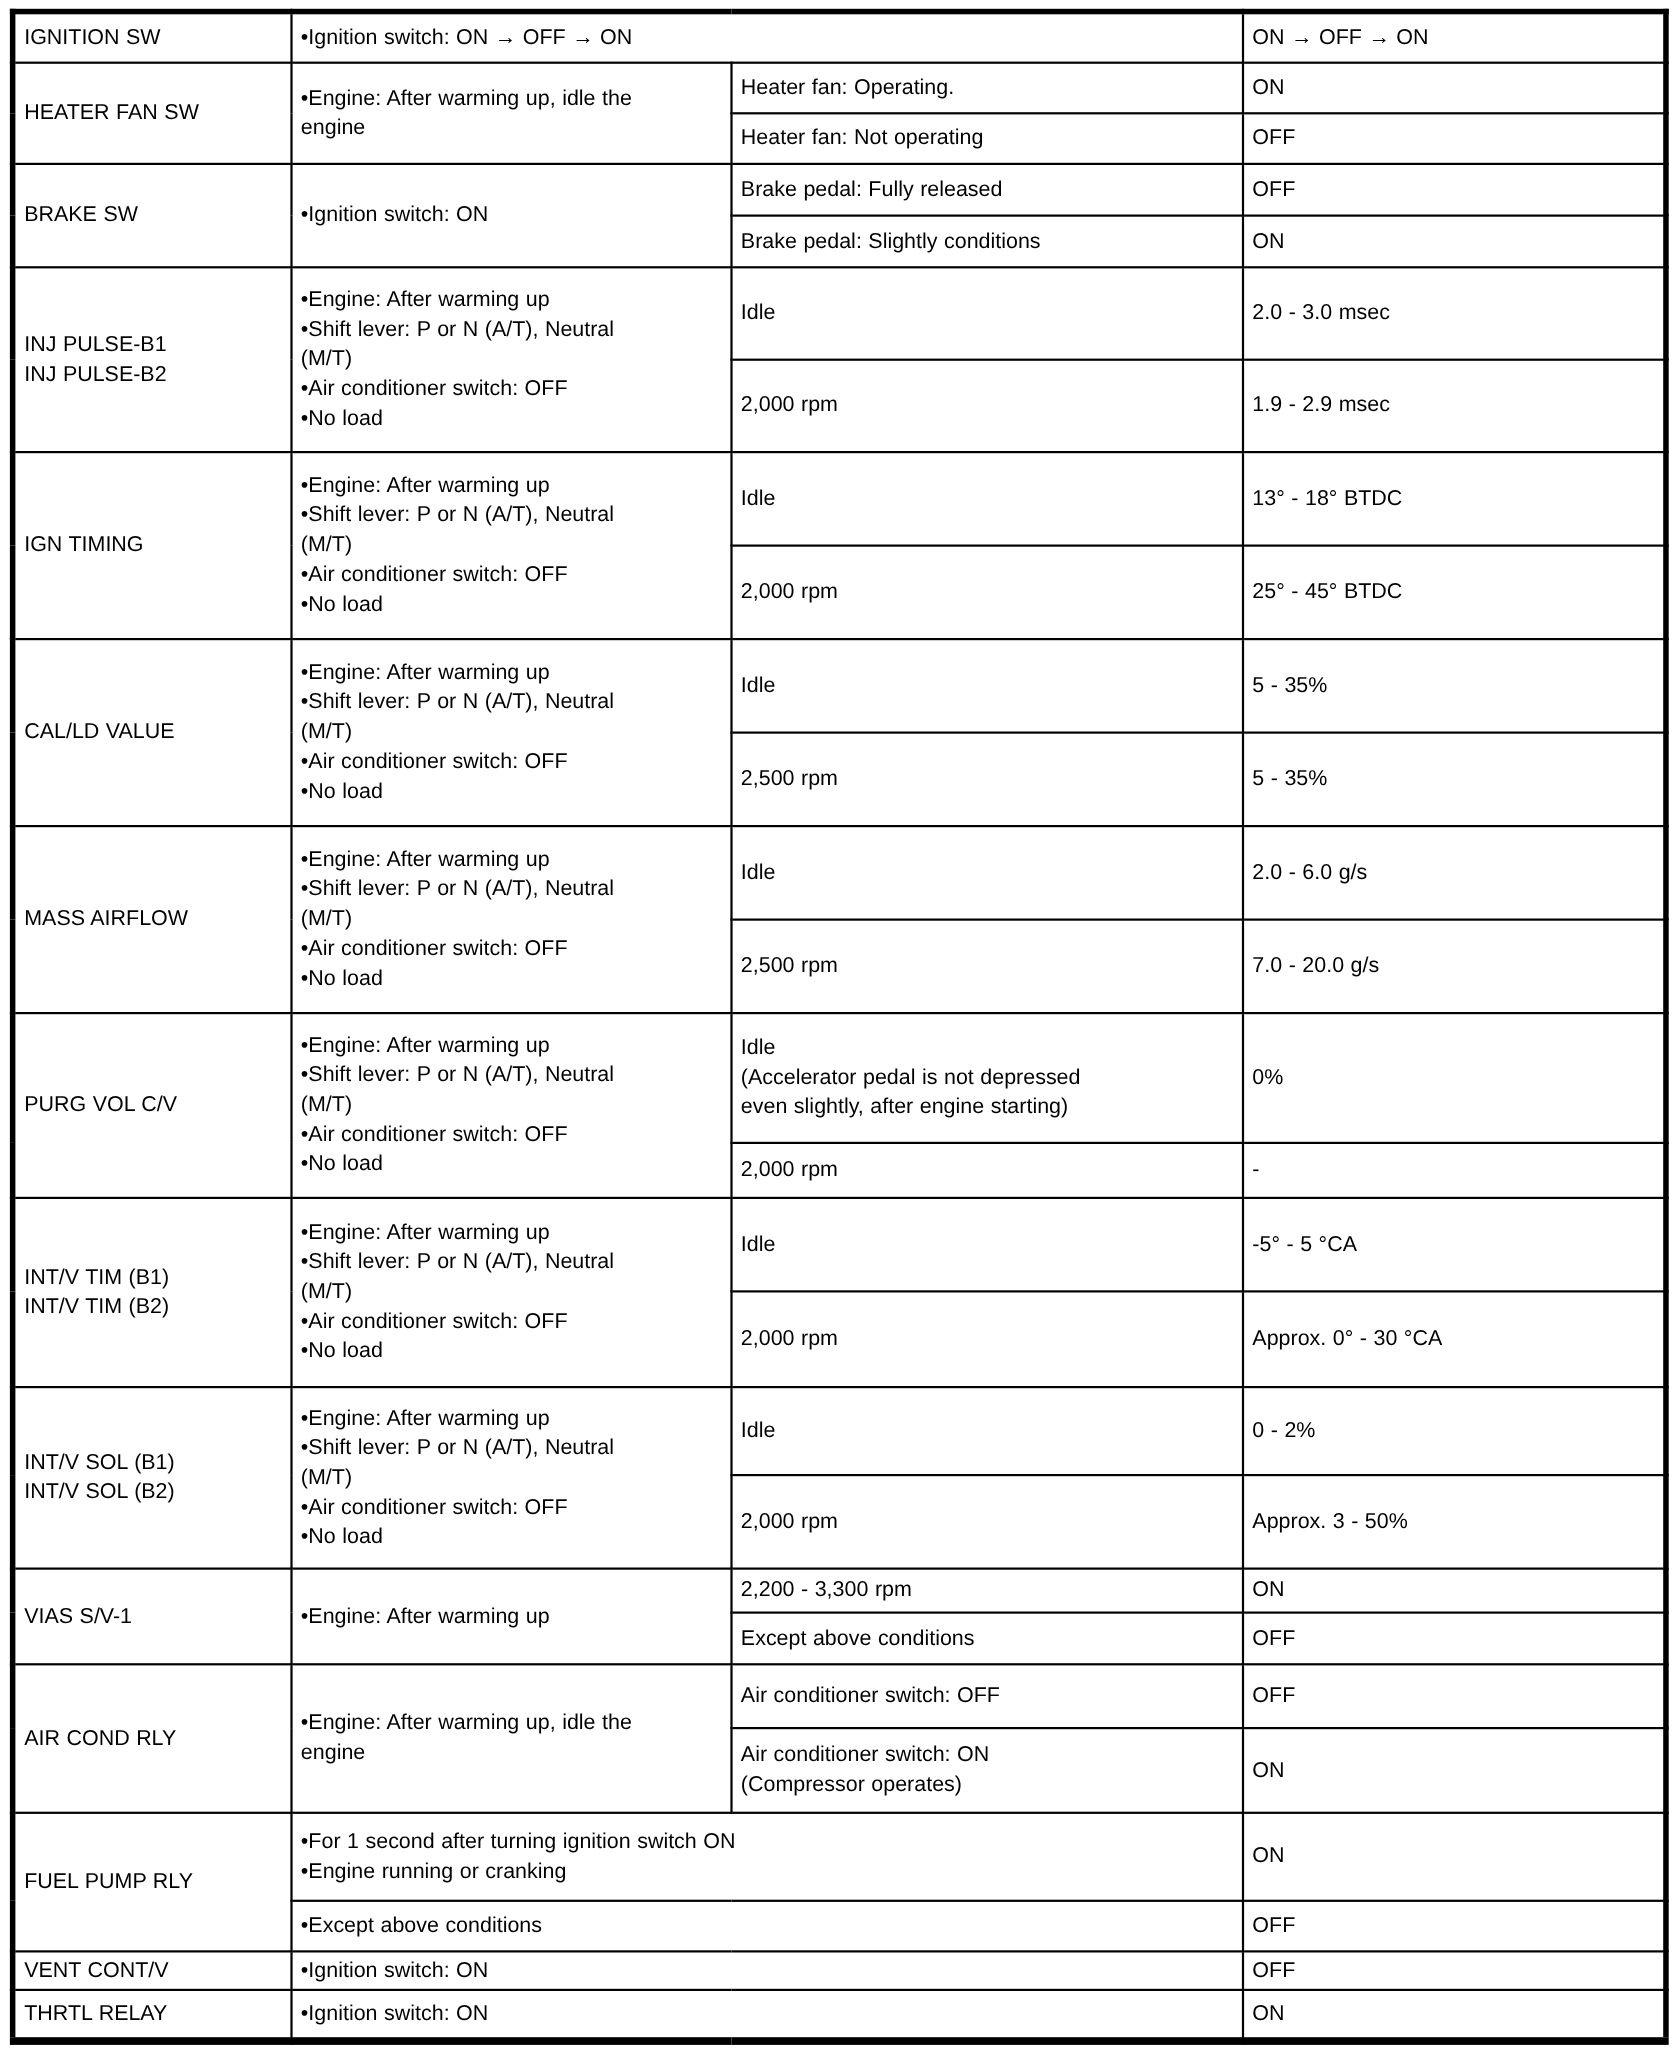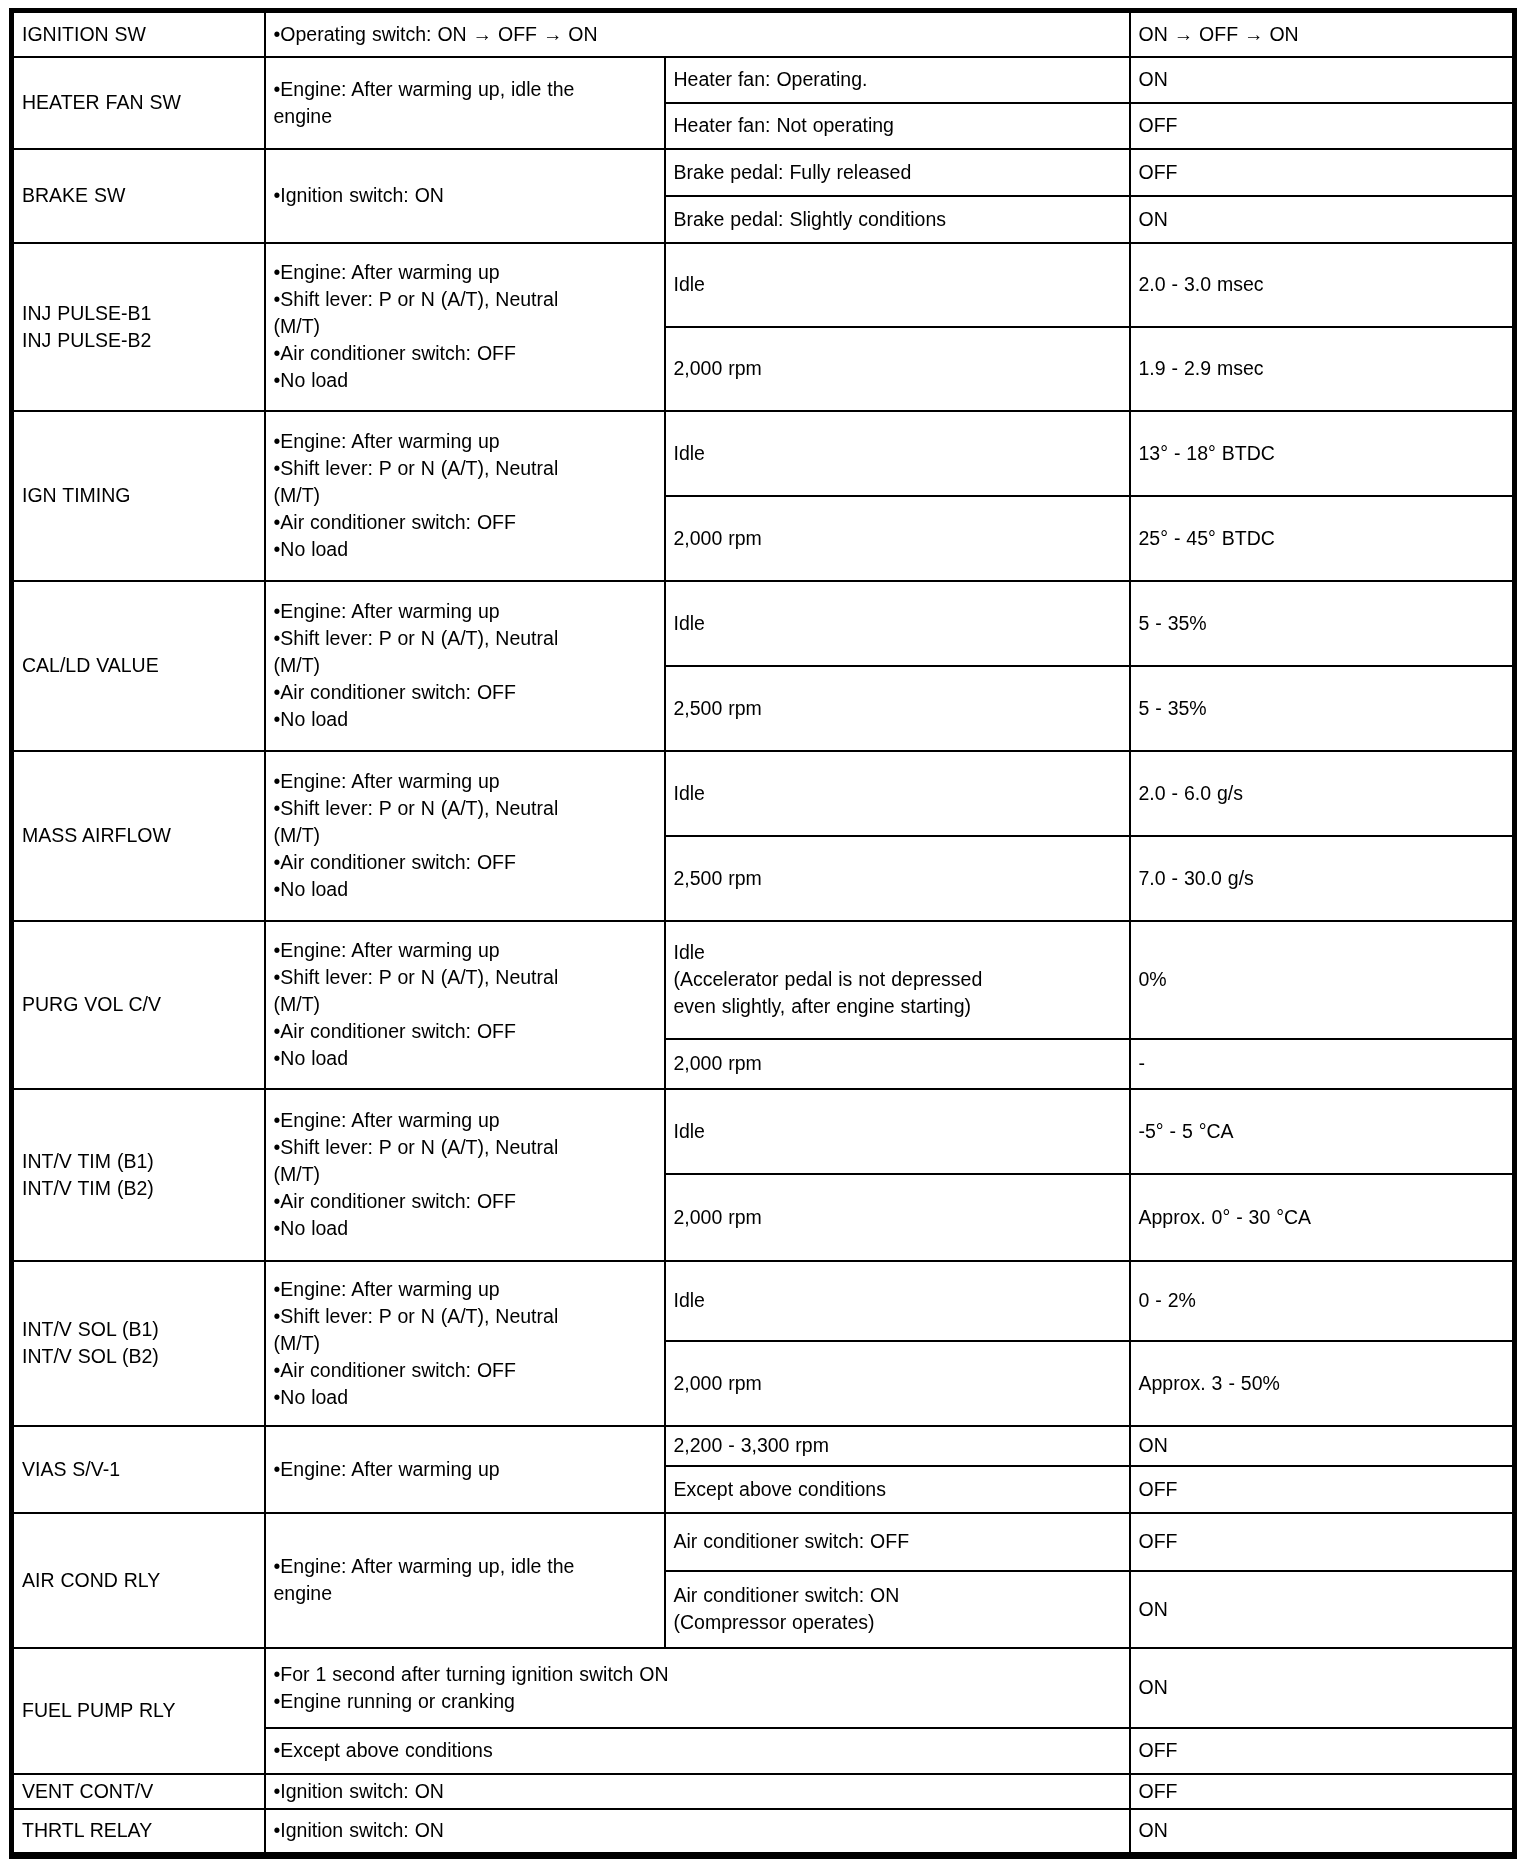--- a/index.html
+++ b/index.html
@@ -54,21 +54,21 @@
         <col class="c3">
         <col class="c4">
       </colgroup>
 <tbody>
 
 <tr style="height:46px">
   <td>
             <div class="line">IGNITION SW</div>
           </td>
   <td colspan="2">
-            <div class="line cl">Operating switch: ON → OFF → ON</div>
+            <div class="line cl">Ignition switch: ON → OFF → ON</div>
           </td>
   <td>
             <div class="line">ON → OFF → ON</div>
           </td>
 </tr>
 
 <tr style="height:46px">
   <td rowspan="2">
             <div class="line">HEATER FAN SW</div>
           </td>
@@ -213,21 +213,21 @@
           </td>
   <td>
             <div class="line">2.0 - 6.0 g/s</div>
           </td>
 </tr>
 <tr style="height:85px">
   <td>
             <div class="line">2,500 rpm</div>
           </td>
   <td>
-            <div class="line">7.0 - 30.0 g/s</div>
+            <div class="line">7.0 - 20.0 g/s</div>
           </td>
 </tr>
 
 <tr style="height:118px">
   <td rowspan="2">
             <div class="line">PURG VOL C/V</div>
           </td>
   <td rowspan="2">
     <div class="line cl">Engine: After warming up</div>
     <div class="line cl">Shift lever: P or N (A/T), Neutral</div>

